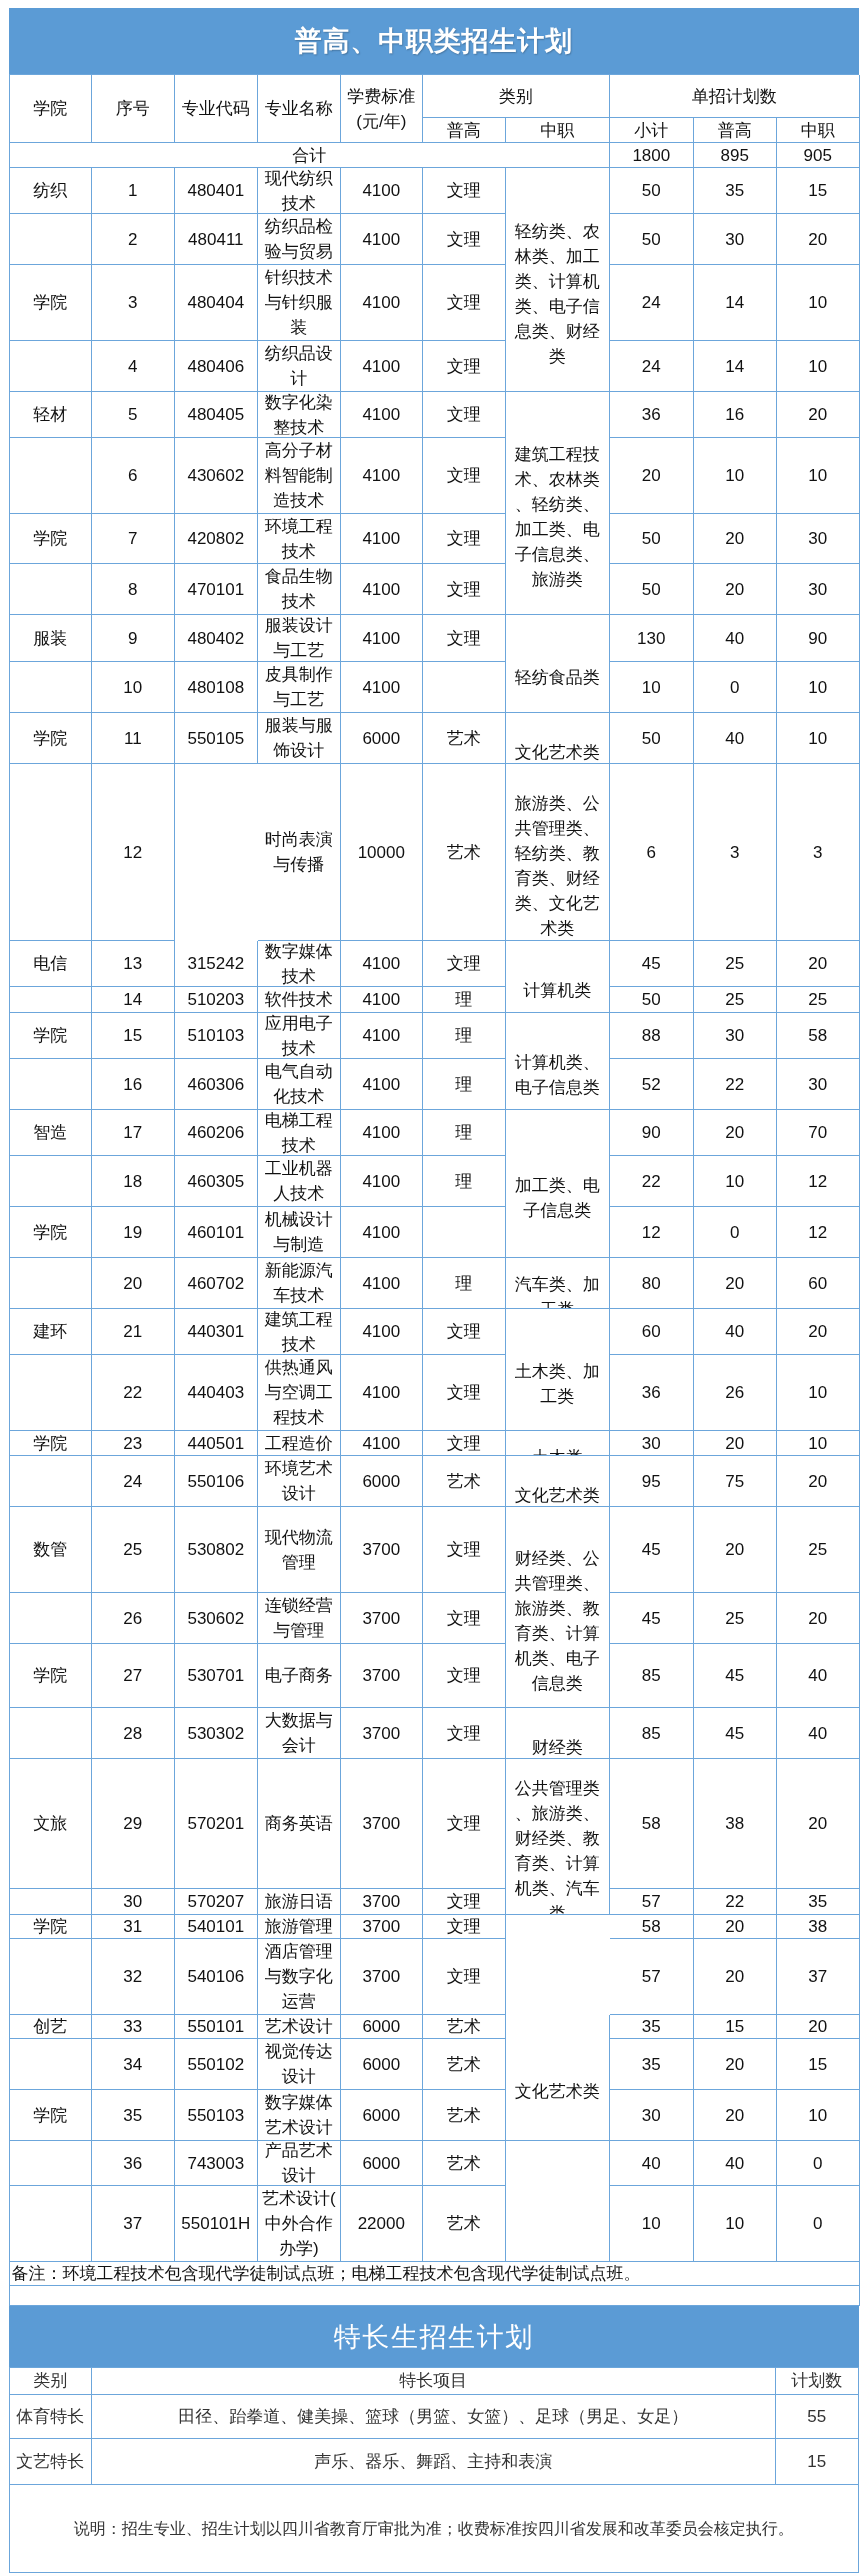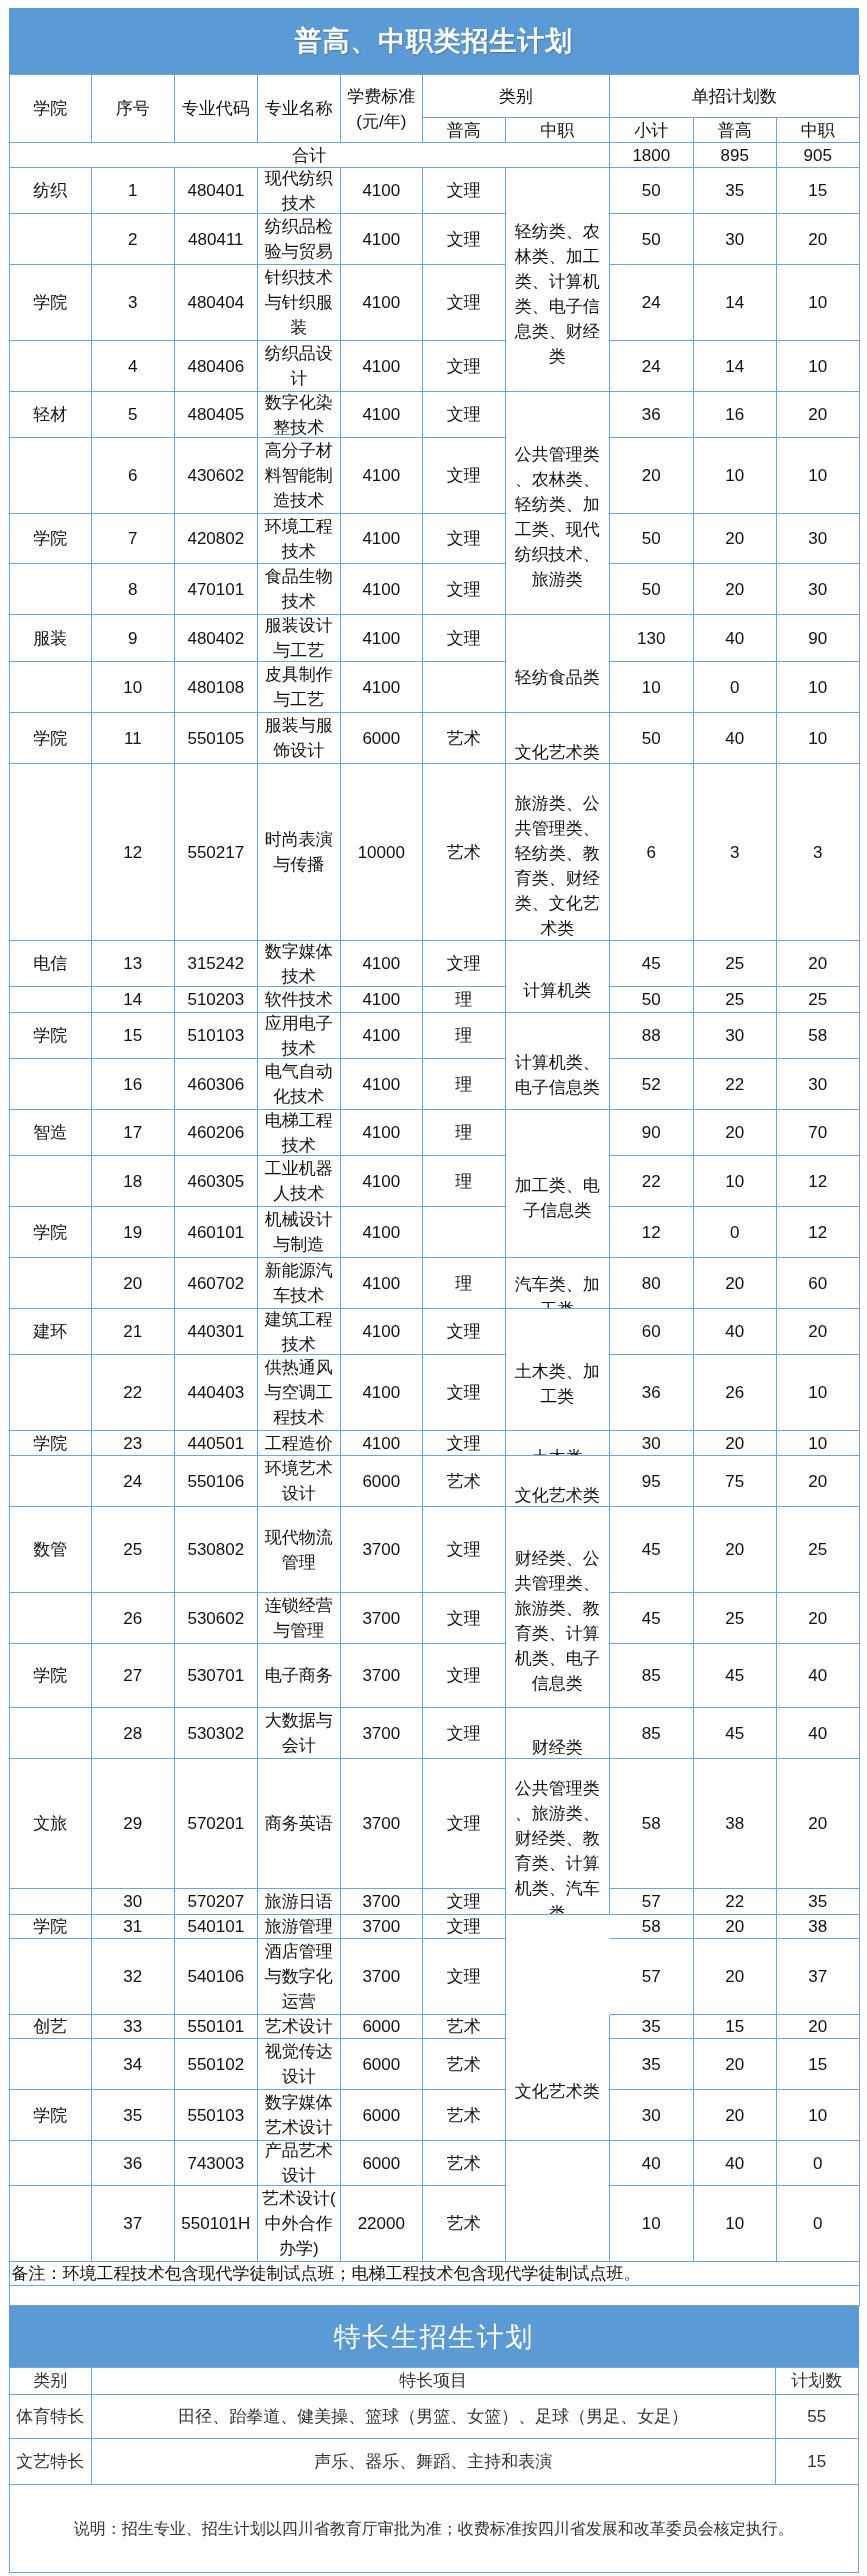--- a/index.html
+++ b/index.html
@@ -397,23 +397,20 @@
       </div>
       <div class="c" style="grid-area: 14 / 10 / span 1 / span 1;">
         <span class="t">10</span>
       </div>
       <div class="c" style="grid-area: 15 / 1 / span 1 / span 1;">
         <span class="t"></span>
       </div>
       <div class="c" style="grid-area: 15 / 2 / span 1 / span 1;">
         <span class="t">12</span>
       </div>
-      <div class="c" style="grid-area: 15 / 3 / span 1 / span 1;">
-        <span class="t">550217</span>
-      </div>
       <div class="c name" style="grid-area: 15 / 4 / span 1 / span 1;">
         <span class="t">时尚表演与传播</span>
       </div>
       <div class="c" style="grid-area: 15 / 5 / span 1 / span 1;">
         <span class="t">10000</span>
       </div>
       <div class="c" style="grid-area: 15 / 6 / span 1 / span 1;">
         <span class="t">艺术</span>
       </div>
       <div class="c" style="grid-area: 15 / 8 / span 1 / span 1;">
@@ -1097,21 +1094,21 @@
       <div class="c" style="grid-area: 40 / 9 / span 1 / span 1;">
         <span class="t">10</span>
       </div>
       <div class="c" style="grid-area: 40 / 10 / span 1 / span 1;">
         <span class="t">0</span>
       </div>
       <div class="c voc" style="grid-area: 4 / 7 / span 4 / span 1;">
         <span class="t">轻纺类、农林类、加工类、计算机类、电子信息类、财经类</span>
       </div>
       <div class="c voc" style="grid-area: 8 / 7 / span 4 / span 1;">
-        <span class="t">公共管理类、农林类、轻纺类、加工类、现代纺织技术、旅游类</span>
+        <span class="t">建筑工程技术、农林类、轻纺类、加工类、电子信息类、旅游类</span>
       </div>
       <div class="c voc" style="grid-area: 12 / 7 / span 2 / span 1;">
         <span class="t">轻纺食品类</span>
       </div>
       <div class="c voc" style="grid-area: 14 / 7 / span 1 / span 1;">
         <span class="t">文化艺术类</span>
       </div>
       <div class="c voc" style="grid-area: 15 / 7 / span 1 / span 1;">
         <span class="t">旅游类、公共管理类、轻纺类、教育类、财经类、文化艺术类</span>
       </div>

